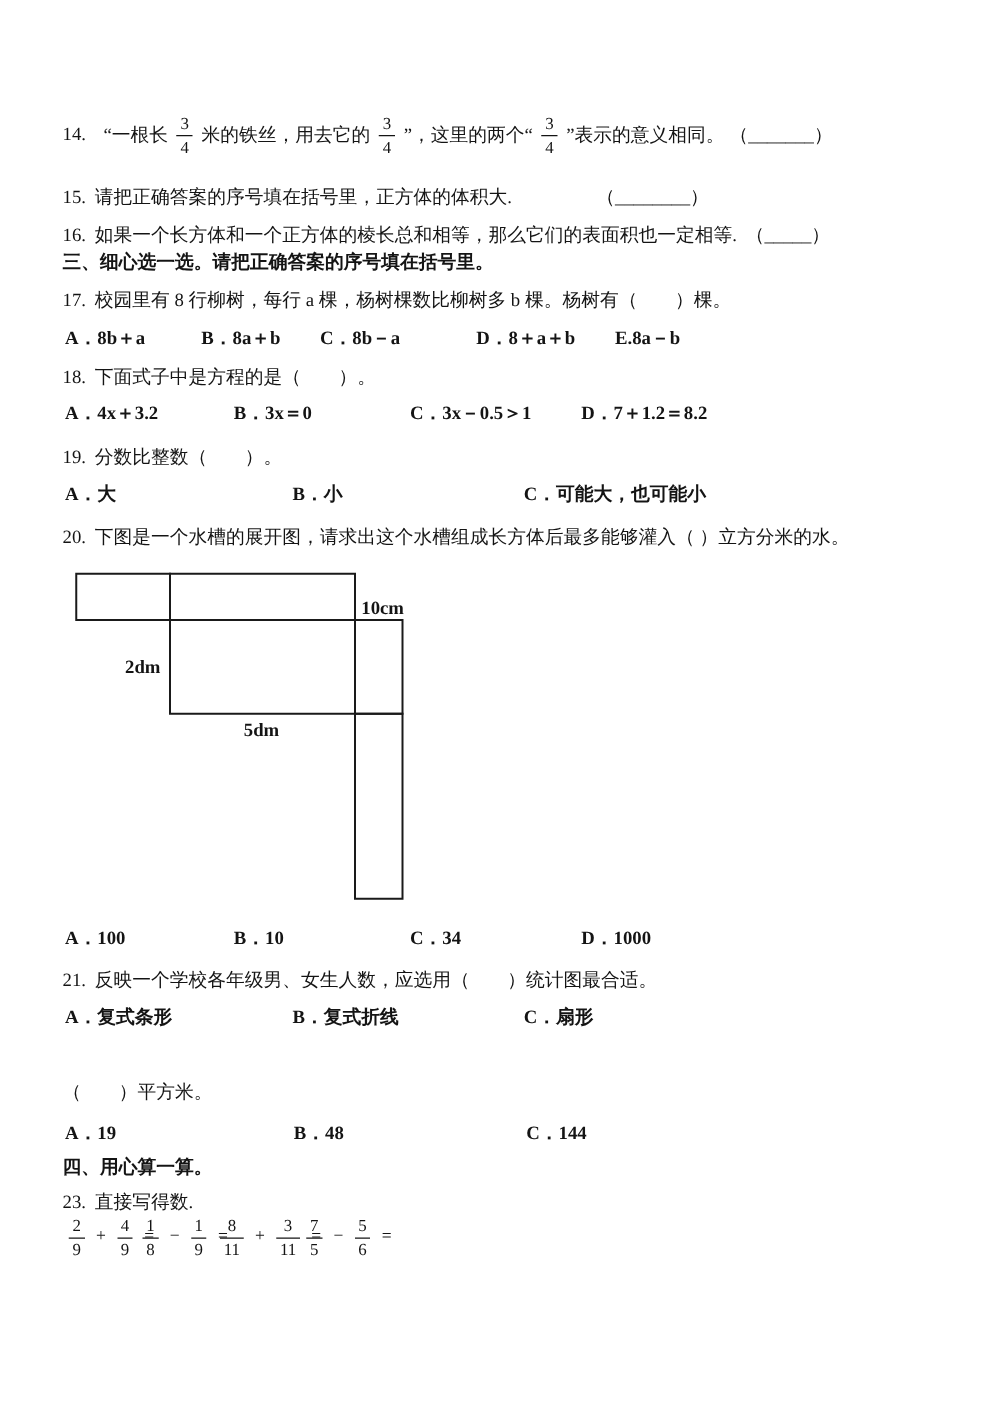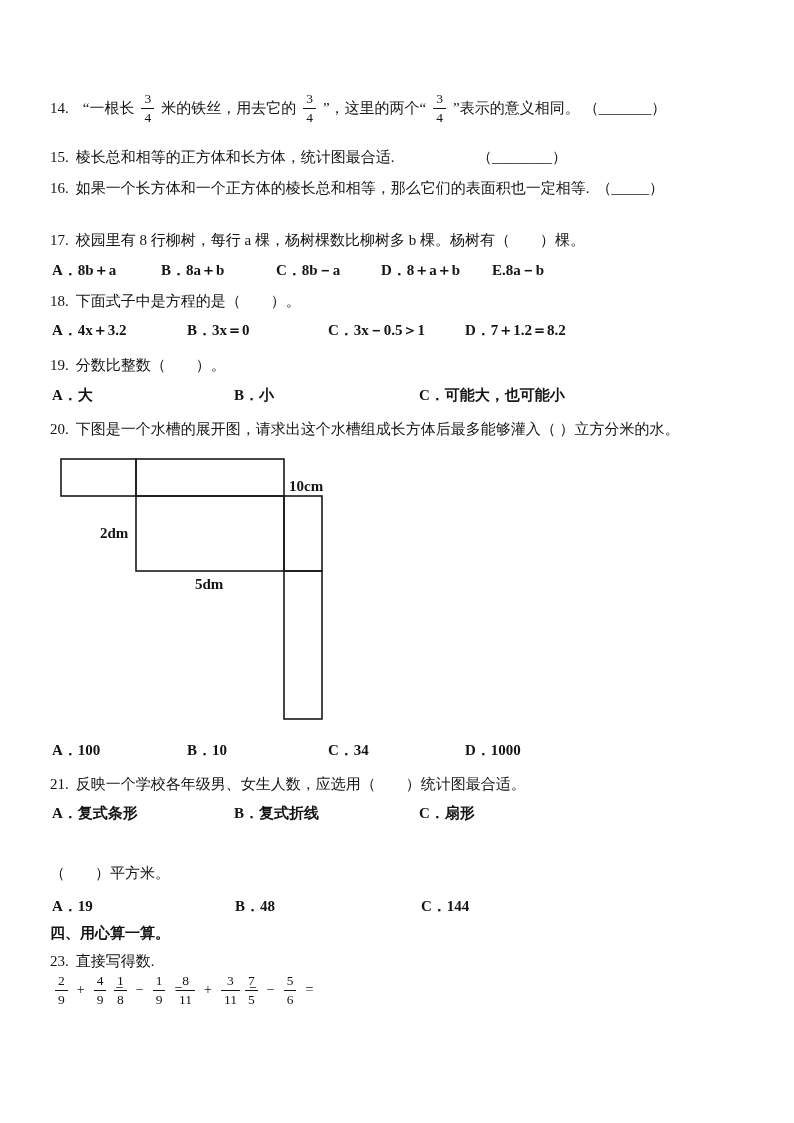--- a/index.html
+++ b/index.html
@@ -52,40 +52,43 @@
       <span class="num">3</span>
       <span class="den">4</span>
     </span>
     <span>”表示的意义相同。</span>
     <span>（_______）</span>
   </div>
 
   <div class="row" style="top:148px;width:720px;">
     <span class="qline">
       <span>15.</span>
-      <span>棱长总和相等的正方体和长方体，统计图最合适.</span>
+      <span>请把正确答案的序号填在括号里，正方体的体积大.</span>
     </span>
     <span class="blank15">（________）</span>
   </div>
 
   <div class="row qline" style="top:179px;">
     <span>16.</span>
     <span>如果一个长方体和一个正方体的棱长总和相等，那么它们的表面积也一定相等.</span>
     <span>（_____）</span>
   </div>
 
+  <div class="row sec" style="top:200px;">
+    <span>三、细心选一选。请把正确答案的序号填在括号里。</span>
+  </div>
 
   <div class="row qline" style="top:231px;">
     <span>17.</span>
     <span>校园里有 8 行柳树，每行 a 棵，杨树棵数比柳树多 b 棵。杨树有（　　）棵。</span>
   </div>
   <div class="row opts" style="top:261px;">
     <span class="opt" style="left:40px;">A．8b＋a</span>
     <span class="opt" style="left:149px;">B．8a＋b</span>
-    <span class="opt" style="left:264px;">C．8b－a</span>
+    <span class="opt" style="left:244px;">C．8b－a</span>
     <span class="opt" style="left:369px;">D．8＋a＋b</span>
     <span class="opt" style="left:480px;">E.8a－b</span>
   </div>
 
   <div class="row qline" style="top:292px;">
     <span>18.</span>
     <span>下面式子中是方程的是（　　）。</span>
   </div>
   <div class="row opts" style="top:321px;">
     <span class="opt" style="left:40px;">A．4x＋3.2</span>

